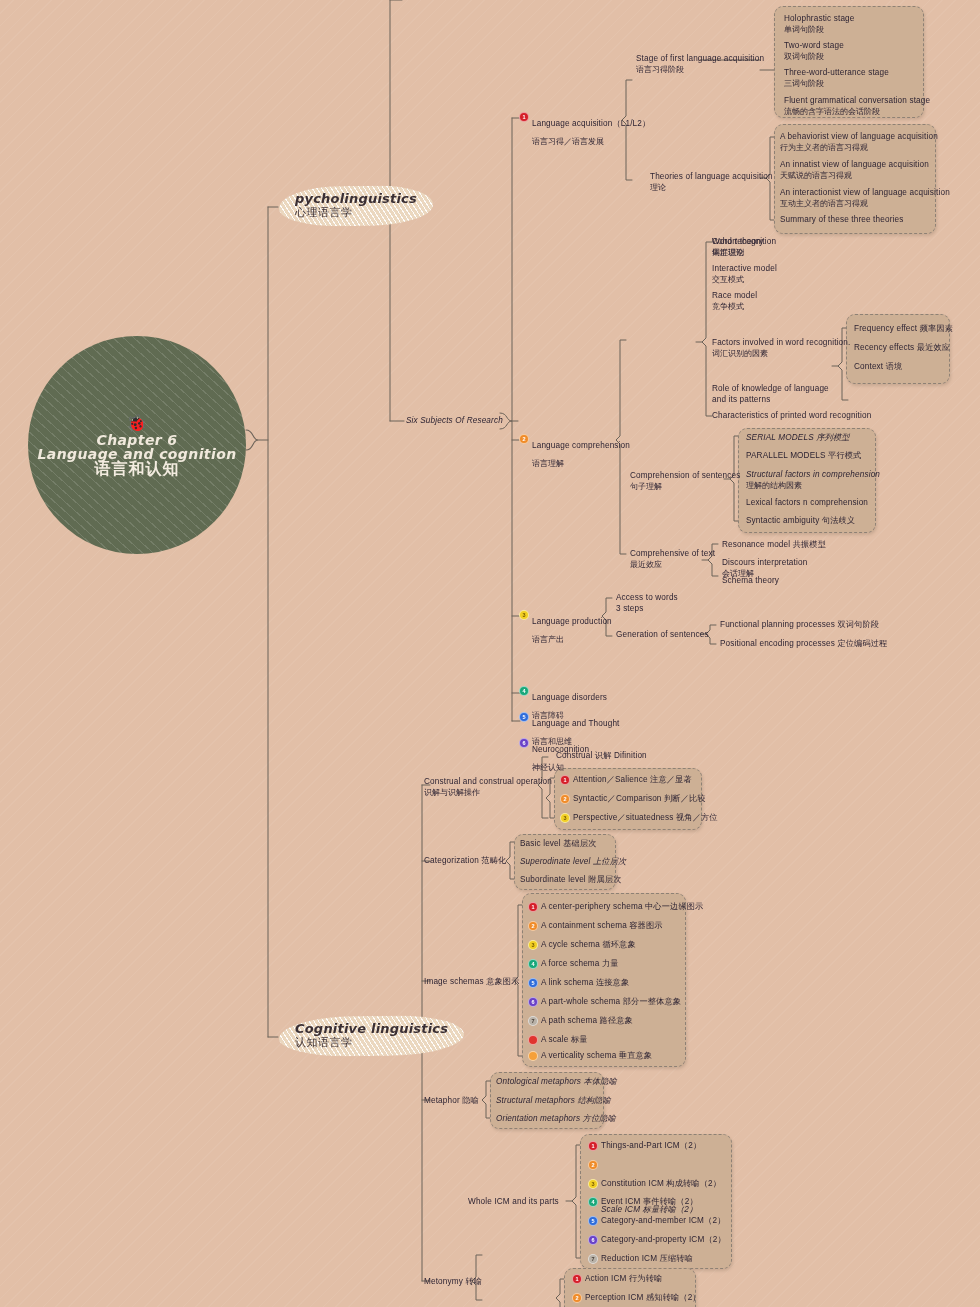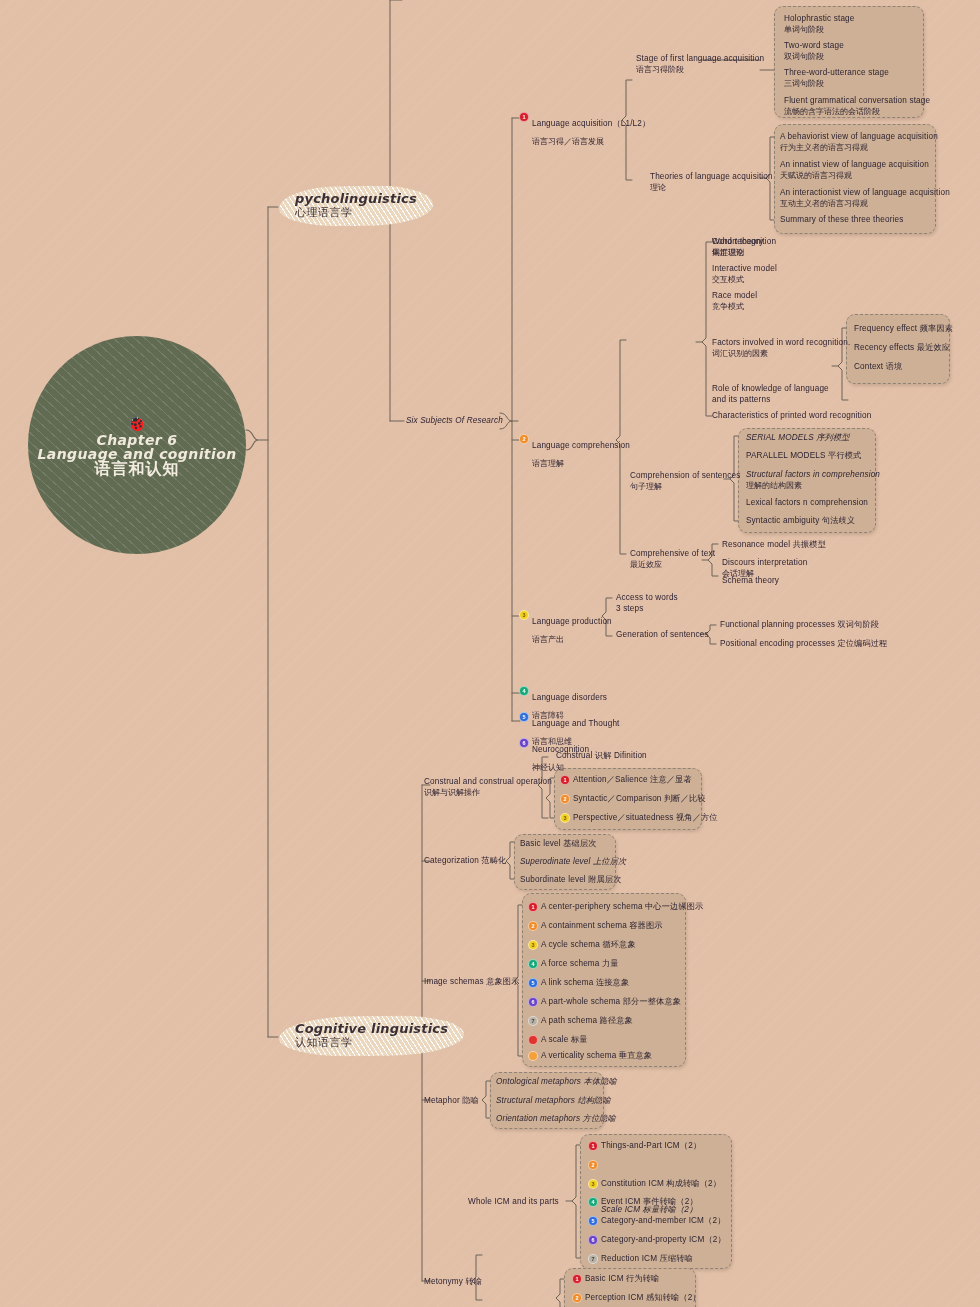--- a/index.html
+++ b/index.html
@@ -576,21 +576,21 @@
 <div class="node" style="left:588px;top:1254px;">
   <div class="ln">
       <span class="badge b7">7</span>
       <span class="en"><span>Reduction ICM</span> <span>压缩转喻</span></span>
     </div>
 </div>
 
 <div class="node" style="left:572px;top:1274px;">
   <div class="ln">
       <span class="badge b1">1</span>
-      <span class="en"><span>Basic ICM</span> <span>行为转喻</span></span>
+      <span class="en"><span>Action ICM</span> <span>行为转喻</span></span>
     </div>
 </div>
 <div class="node" style="left:572px;top:1293px;">
   <div class="ln">
       <span class="badge b2">2</span>
       <span class="en"><span>Perception ICM</span> <span>感知转喻（2）</span></span>
     </div>
 </div>
 
 </body></html>

